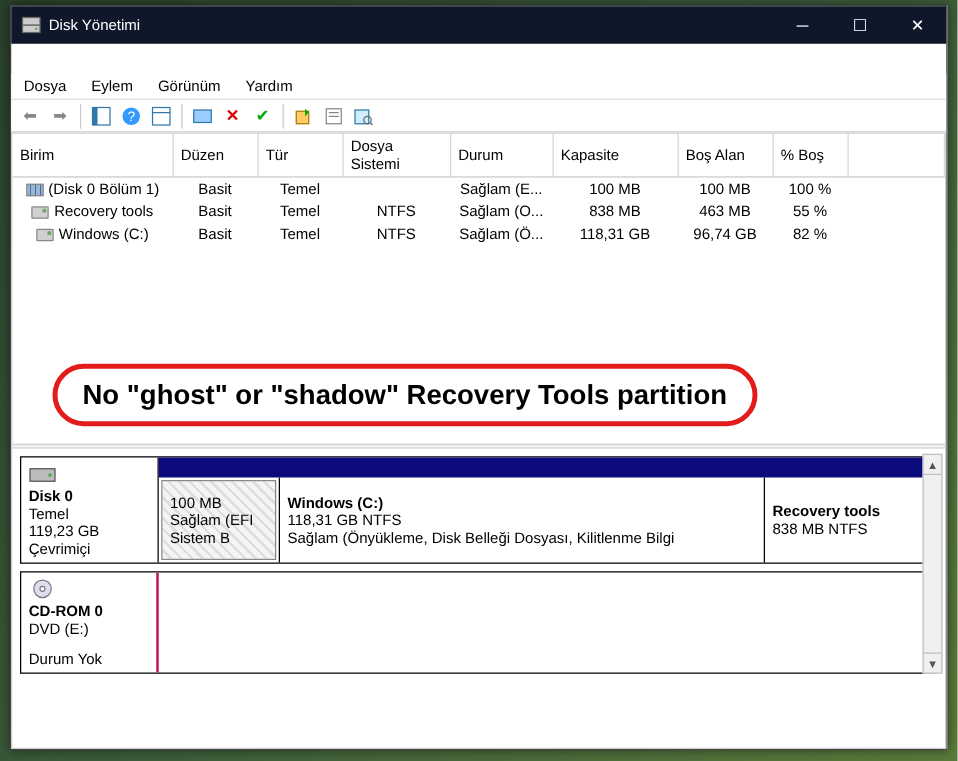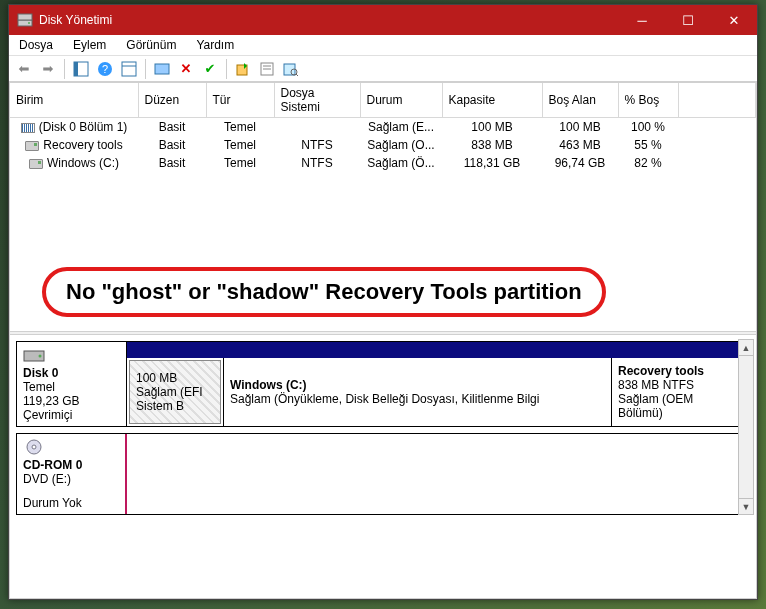--- a/index.html
+++ b/index.html
@@ -17,40 +17,41 @@
     left: 8px; top: 4px;
     width: 750px; height: 596px;
     background: #fff;
     border: 1px solid #444;
     display: flex;
     flex-direction: column;
     box-shadow: 0 0 8px rgba(0,0,0,0.5);
   }
   .titlebar {
     height: 30px;
-    background: #b91c1c;
+    background: #0f172a;
     color: #fff;
     display: flex;
     align-items: center;
     padding-left: 8px;
   }
   .titlebar .icon { width: 16px; height: 16px; margin-right: 6px; }
   .title-text { flex: 1; font-size: 12px; }
   .win-btns { display: flex; height: 100%; }
   .win-btn { width: 46px; display:flex; align-items:center; justify-content:center; color:#fff; font-size:13px; font-family: "Segoe UI Symbol", sans-serif;}
   .win-btn.close { width: 46px; }
   .menubar {
     height: 21px;
     background: #fff;
     display: flex;
     align-items: center;
     padding: 0 6px;
     gap: 12px;
     font-size: 12px;
     border-bottom: 1px solid #e0e0e0;
+    margin-top: 24px;
   }
   .menu-item { padding: 2px 4px; }
   .toolbar {
     height: 26px;
     background: #fff;
     border-bottom: 1px solid #d0d0d0;
     display: flex;
     align-items: center;
     padding: 0 4px;
     gap: 2px;
@@ -309,26 +310,26 @@
         </div>
         <div class="parts">
           <div class="parts-bar"></div>
           <div class="parts-body" id="disk0-parts">
               <div class="part hatched" style="width: 92px;">
                 <span>100 MB</span>
                 <span>Sağlam (EFI Sistem B</span>
               </div>
               <div class="part" style="width: 388px;">
                 <span class="pname">Windows  (C:)</span>
+                <span>118,31 GB NTFS</span>
                 <span>Sağlam (Önyükleme, Disk Belleği Dosyası, Kilitlenme Bilgi</span>
               </div>
               <div class="part" style="width: 134px;">
                 <span class="pname">Recovery tools</span>
                 <span>838 MB NTFS</span>
-                <span>Sağlam (OEM Bölümü)</span>
               </div>
             </div>
         </div>
       </div>
 
       <div class="disk-row" style="min-height:82px">
         <div class="disk-label" style="border-right:2px solid #be185d">
           <svg class="dicon" viewBox="0 0 22 18">
               <circle cx="11" cy="9" r="7" fill="#dde" stroke="#778"></circle>
               <circle cx="11" cy="9" r="2" fill="#fff" stroke="#778"></circle>

